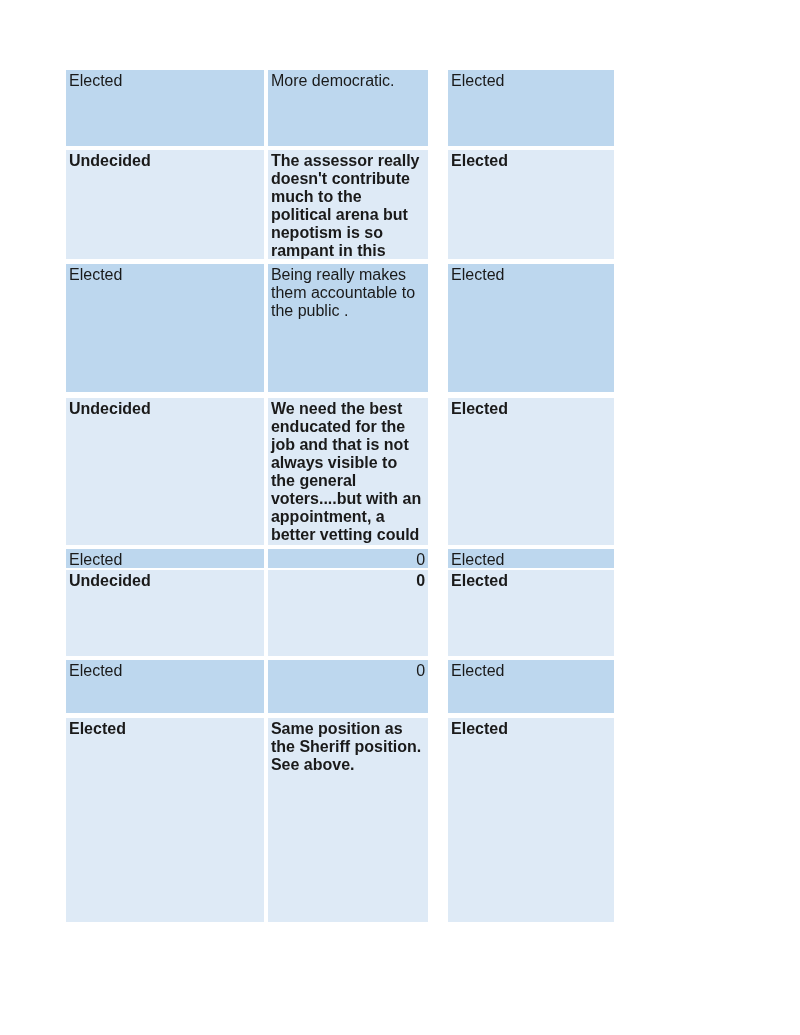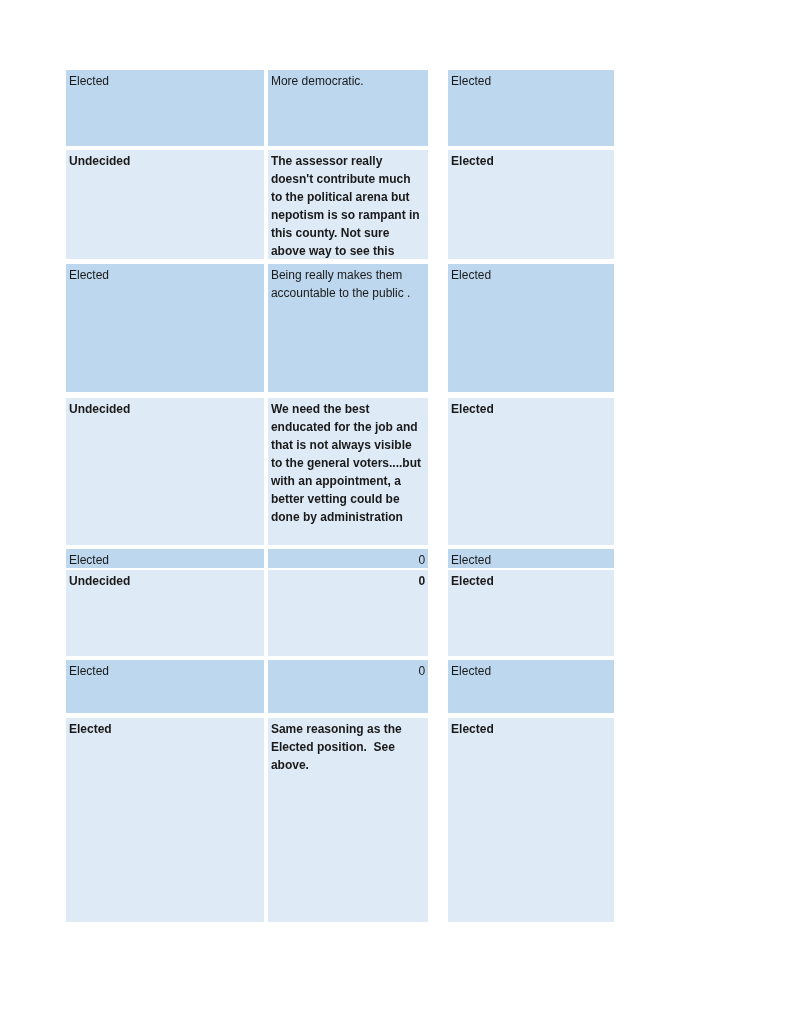--- a/index.html
+++ b/index.html
@@ -18,21 +18,21 @@
   }
   .survey-table {
     position: absolute;
     left: 66px;
     top: 70px;
     width: 548px;
   }
   .row { display: flex; }
   .cell {
     padding: 2px 3px;
-    font-size: 12px;
+    font-size: 16px;
     line-height: 18px;
     color: #1a1a1a;
     white-space: pre-wrap;
     overflow: hidden;
   }
   .c1 { width: 204px; margin-right: 4px; }
   .c2 { width: 165px; margin-right: 20px; }
   .c3 { width: 171px; }
   .band-dark  .cell { background: var(--band-dark,  #bdd7ee); }
   .band-light .cell { background: var(--band-light, #deeaf6); font-weight: bold; }
@@ -90,18 +90,18 @@
     </div>
 
     <div class="row r7 band-dark">
       <div class="cell c1">Elected</div>
       <div class="cell c2 num">0</div>
       <div class="cell c3">Elected</div>
     </div>
 
     <div class="row r8 band-light">
       <div class="cell c1">Elected</div>
-      <div class="cell c2">Same reasoning as the Elected position.  See above.</div>
+      <div class="cell c2">Same position as the Sheriff position.  See above.</div>
       <div class="cell c3">Elected</div>
     </div>
 
   </div>
 </div>
 
 </body></html>

